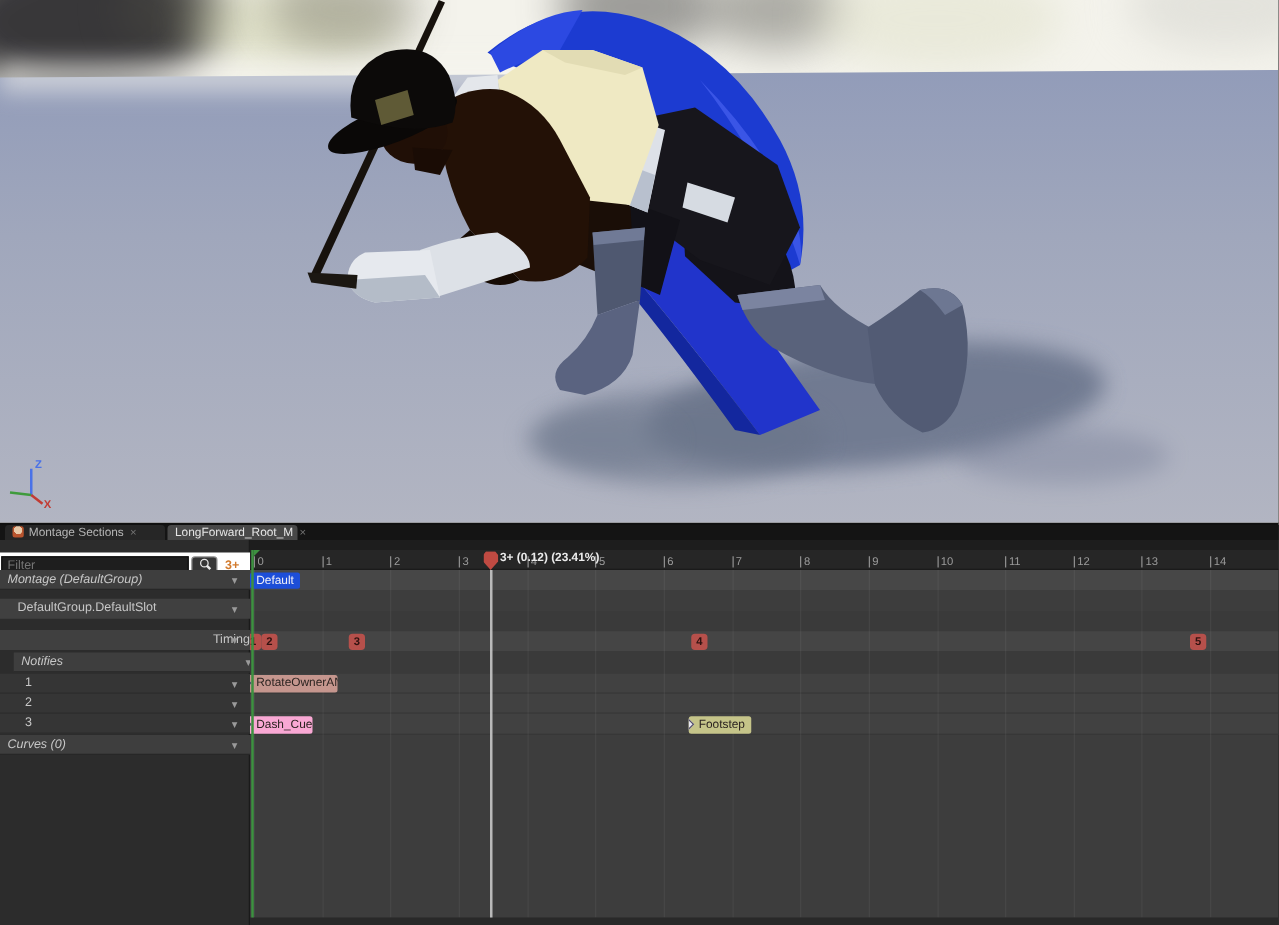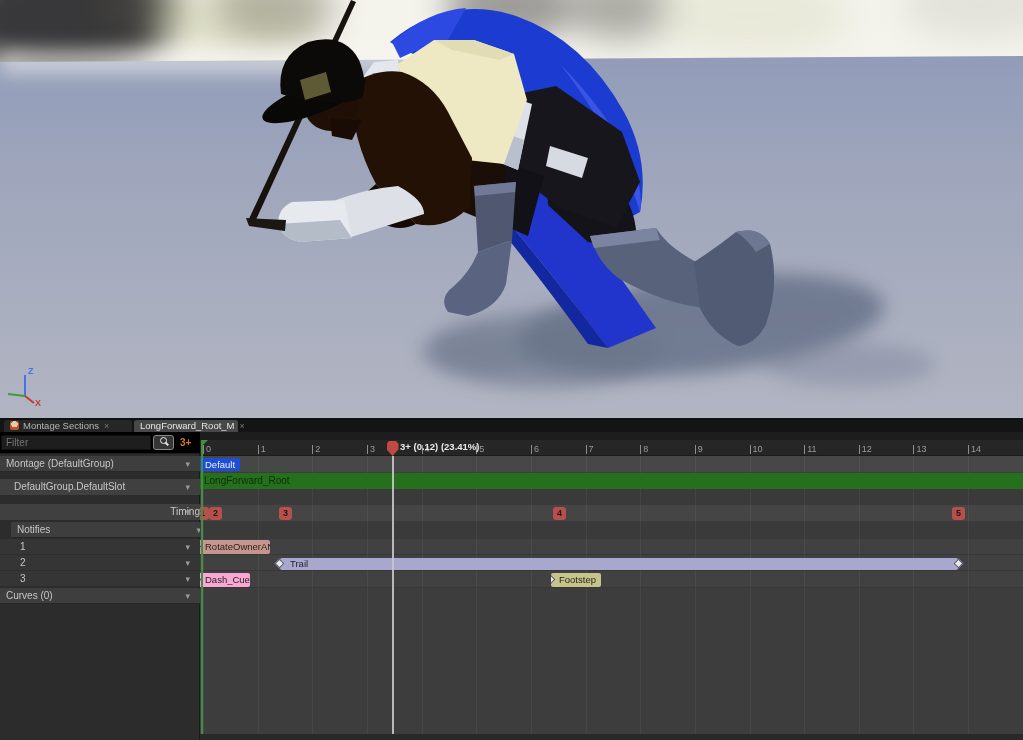--- a/index.html
+++ b/index.html
@@ -25,29 +25,29 @@
   .tab{position:absolute;top:0;height:12px;border-radius:3px 3px 0 0;font-size:9.5px;line-height:12px;color:#b5b5b5;background:#262626;padding:0 6px;white-space:nowrap;}
   .tab.selected{background:#484848;color:#e6e6e6;}
   #tab1{left:4px;width:128px;}
   #tab2{left:134px;width:104px;}
   .tabicon{display:inline-block;width:9px;height:9px;border-radius:2px;vertical-align:-1px;margin-right:4px;
     background:radial-gradient(circle at 50% 35%,#e8c9a8 0 44%,#b8542e 45% 100%);}
   .tabclose{color:#777;margin-left:5px;font-size:9px;}
 
   
   #leftpane{position:absolute;left:0;top:12px;width:200px;height:308px;background:#2c2c2c;border-right:1px solid #1a1a1a;}
-  #filterrow{position:absolute;left:0;top:0;width:200px;height:22px;background:#000000;border-bottom:1px solid #1f1f1f;}
+  #filterrow{position:absolute;left:0;top:10px;width:200px;height:22px;background:#ffffff;border-bottom:1px solid #1f1f1f;}
   #filter-input{position:absolute;left:1px;top:3px;width:150px;height:15px;background:#1e1e1e;border:1px solid #0e0e0e;color:#9a9a9a;font-size:10px;padding:0 4px;outline:none;}
   #searchbtn{position:absolute;left:153px;top:3px;width:21px;height:15px;background:#353535;border:1px solid #8a8a8a;border-radius:3px;}
   .mag{width:7px;height:7px;border:1.5px solid #e8e8e8;border-radius:50%;position:relative;display:block;margin:1px auto 0;}
   .mag::after{content:"";position:absolute;width:4px;height:1.5px;background:#e8e8e8;transform:rotate(45deg);right:-3px;bottom:-1px;}
   #notifycount{position:absolute;left:180px;top:5px;color:#d27b2e;font-size:10px;font-weight:bold;}
   .lp-row{position:absolute;left:0;width:200px;height:16px;line-height:16px;font-size:10px;color:#c7c7c7;}
   .lp-row.header{background:#3e3e3e;border-bottom:1px solid #272727;}
-  .lp-row.header .lp-label{margin-left:6px;}
+  .lp-row.header .lp-label{margin-left:6px;font-style:italic;}
   .lp-row.sub{background:#404040;}
   .lp-row.sub .lp-label{margin-left:14px;}
   .lp-row.track{background:#353535;border-bottom:1px solid #2d2d2d;}
   .lp-row.track .lp-label{margin-left:20px;}
   .caret{position:absolute;right:10px;top:0;color:#9a9a9a;font-size:9px;}
 
   
   #timeline{position:absolute;left:200px;top:12px;width:823px;height:308px;background:#3d3d3d;overflow:hidden;}
   .bgrow{position:absolute;left:0;width:823px;}
   #bg-header{top:0;height:8px;background:#1d1d1d;}
@@ -310,29 +310,27 @@
             <span class="ticklab">13</span>
           </div>
           <div class="tick" style="left: 768.1px;">
             <span class="tickbar"></span>
             <span class="ticklab">14</span>
           </div>
         </div>
       <div id="greenline"></div>
       <div id="greenflag"></div>
       <div id="sectionbadge" style="background: #1d4ed8;">Default</div>
-      <div id="slotbar" style="background: rgb(37, 112, 29);">LongForward_Root</div>
       <div id="playline" style="left: 192px;"></div>
       <div id="pin" style="left: 186.5px;"></div>
       <div id="pinlabel" style="left: 200px;">3+ (0.12) (23.41%)</div>
       <div id="bottomstrip"></div>
     <div class="tmark" style="left: -4px; background: rgb(182, 80, 75);">1</div>
         <div class="tmark" style="left: 9px; background: rgb(182, 80, 75);">2</div>
         <div class="tmark" style="left: 79px; background: rgb(182, 80, 75);">3</div>
         <div class="tmark" style="left: 353px; background: rgb(182, 80, 75);">4</div>
         <div class="tmark" style="left: 752px; background: rgb(182, 80, 75);">5</div>
         <div class="nbadge" style="left: -3px; width: 73px; background: rgb(197, 150, 142); top: 108px;"><span class="diamond dia-l"></span><span>RotateOwnerAN</span></div>
-        <div class="nbar" style="left: 80px; width: 678px; background: rgb(168, 168, 207);"><span class="diamond dia-l2"></span><span>Trail</span><span class="diamond dia-r"></span></div>
         <div class="nbadge" style="left: -3px; width: 53px; background: #f9a8d4; top: 141px;"><span class="diamond dia-l"></span><span>Dash_Cue</span></div>
         <div class="nbadge" style="left: 351px; width: 50px; background: rgb(197, 196, 137); top: 141px;"><span class="diamond dia-l"></span><span>Footstep</span></div>
       </div>
   </div>
 </div>
 
 </body></html>

